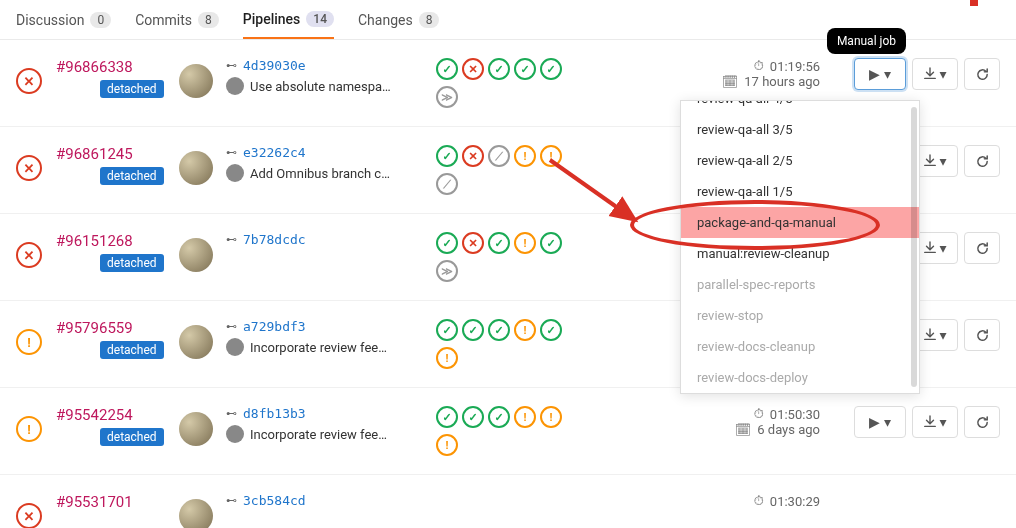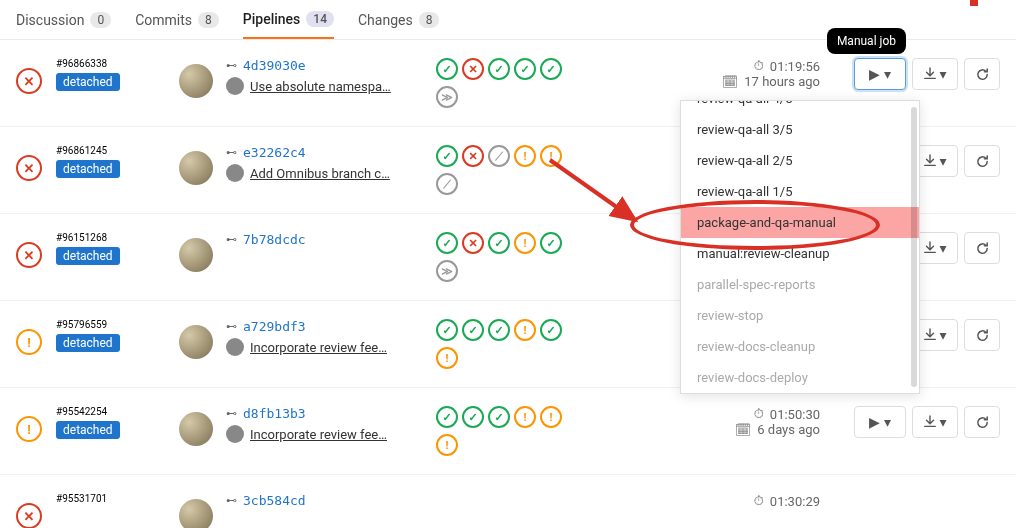--- a/index.html
+++ b/index.html
@@ -10,29 +10,29 @@
 .count { background: #e8e8e8; border-radius: 9px; padding: 1px 7px; font-size: 12px; color: #555; }
 .tab.active .count { background: #e0e0f0; }
 .row { display: flex; align-items: flex-start; padding: 18px 16px; border-bottom: 1px solid #f0f0f0; position: relative; }
 .col-status { width: 40px; padding-top: 10px; }
 .col-id { width: 110px; }
 .col-avatar { width: 60px; display: flex; justify-content: center; padding-top: 6px; }
 .col-commit { width: 210px; }
 .col-stages { width: 200px; display: flex; flex-direction: column; gap: 6px; }
 .col-time { flex: 1; text-align: right; color: #666; font-size: 13px; padding-right: 20px; }
 .col-actions { width: 160px; display: flex; gap: 6px; justify-content: flex-end; align-items: center; }
-.pid { font-size: 10px; color: #000000; }
-.badge { background: #1f75cb; color: #fff; font-size: 12px; padding: 2px 7px; border-radius: 3px; display: inline-block; margin-top: 4px; }
+.pid { font-size: 15px; color: #be185d; }
+.badge { background: #1f75cb; color: #fff; font-size: 12px; padding: 2px 7px; border-radius: 3px; display: inline-block; margin-top: 4px; margin-left: 44px; }
 .sha-row { display: flex; align-items: center; gap: 6px; }
 .sha-icon { color: #666; font-size: 11px; }
 .sha { color: #1f75cb; font-family: monospace; font-size: 13px; }
 .msg-row { display: flex; align-items: center; gap: 6px; margin-top: 4px; }
 .mini-avatar { width: 18px; height: 18px; border-radius: 50%; background: #888; display: inline-block; }
 .avatar { width: 34px; height: 34px; border-radius: 50%; background: radial-gradient(circle at 30% 30%, #d4c9a8, #7a6d50); }
-.msg { color: #333; font-size: 13px; white-space: nowrap; overflow: hidden; text-overflow: ellipsis; max-width: 170px; text-decoration: underline; }
+.msg { color: #333; font-size: 13px; white-space: nowrap; overflow: hidden; text-overflow: ellipsis; max-width: 170px; }
 .status-circle { width: 26px; height: 26px; border-radius: 50%; border: 2px solid; display: flex; align-items: center; justify-content: center; font-size: 13px; font-weight: bold; }
 .st-failed { border-color: #db3b21; color: #db3b21; }
 .st-warning { border-color: #fc9403; color: #fc9403; }
 .stage { width: 22px; height: 22px; border-radius: 50%; border: 2px solid; display: inline-flex; align-items: center; justify-content: center; font-size: 11px; font-weight: bold; }
 .sg-pass { border-color: #1aaa55; color: #1aaa55; }
 .sg-fail { border-color: #db3b21; color: #db3b21; }
 .sg-warn { border-color: #fc9403; color: #fc9403; }
 .sg-skip { border-color: #999; color: #999; }
 .sg-extra { border-color: #999; color: #999; }
 .stage-row { display: flex; gap: 4px; }

